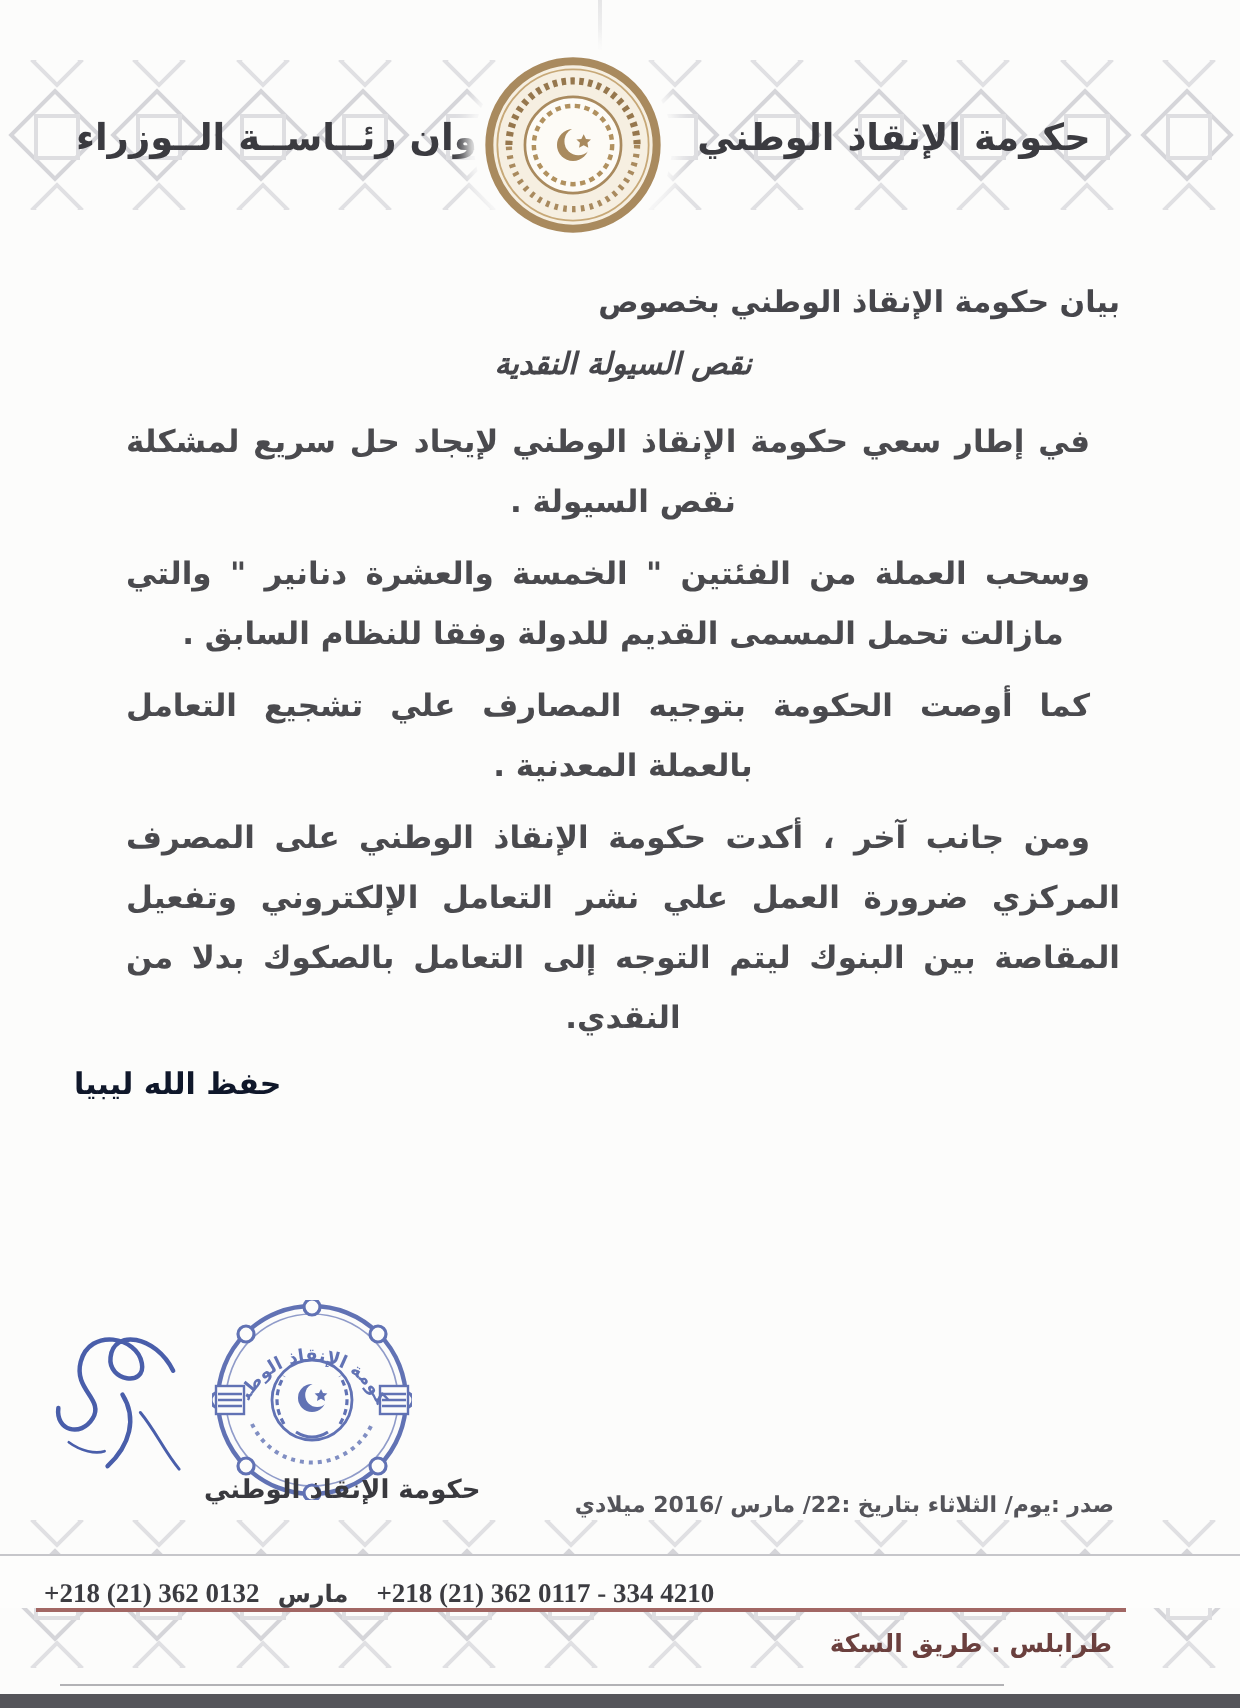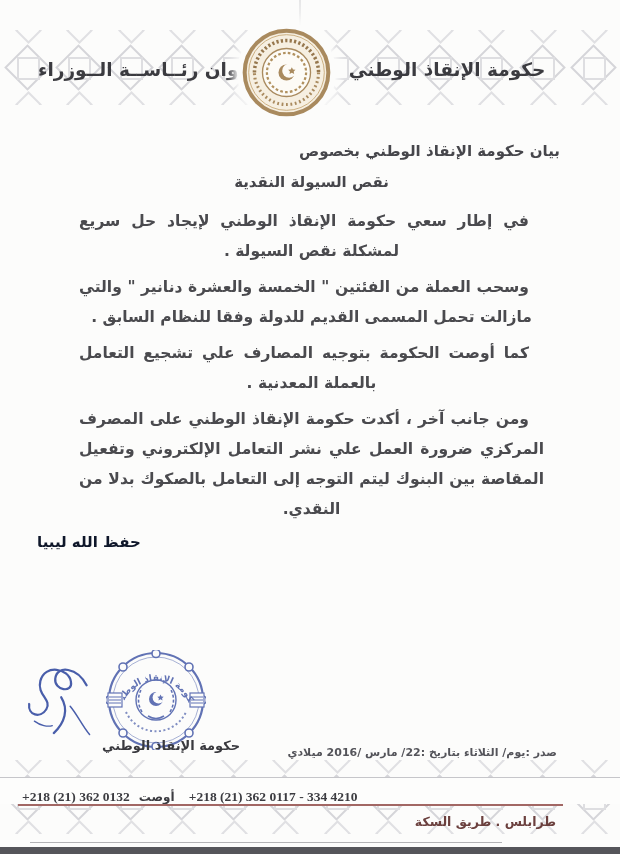--- a/index.html
+++ b/index.html
@@ -20,22 +20,22 @@
   
   .org-name{position:absolute;top:59px;width:200px;text-align:center;font-size:18.5px;font-weight:bold;color:#3b3b40;letter-spacing:0;white-space:nowrap;}
   .org-left{left:38px;}
   .org-right{left:347px;}
   .seal-disc{position:absolute;left:237px;top:23px;width:99px;height:99px;background:#fcfcfb;border-radius:50%;box-shadow:0 0 8px 4px #fcfcfb;}
   .seal-wrap{position:absolute;left:242px;top:28px;width:89px;height:89px;}
 
   
   .content{position:absolute;left:63px;top:140px;width:497px;direction:rtl;color:#4a4a4e;}
   .title-1{font-size:15px;font-weight:bold;margin:2px 0 0;color:#46464b;}
-  .title-2{font-size:15px;font-weight:bold;text-align:center;margin:13px 0 15px;color:#46464b;}
-  p.bodyp{font-size:15.5px;font-weight:700;line-height:30px;margin:0 16px 6px;text-align:justify;text-align-last:center;-moz-text-align-last:center;text-indent:15px;color:#4a4a4e;}
+  .title-2{font-size:15px;font-weight:bold;text-align:center;margin:13px 0 15px;color:#46464b;font-style:italic;}
+  p.bodyp{font-size:15.5px;font-weight:700;line-height:30px;margin:0 0 6px;text-align:justify;text-align-last:center;-moz-text-align-last:center;text-indent:15px;color:#4a4a4e;}
   .closing{font-size:15px;font-weight:bold;text-align:left;position:relative;left:-26px;margin-top:9px;color:#0f172a;}
 
   
   .sigblock{position:absolute;left:18px;top:648px;width:235px;height:130px;}
   .sig-svg{position:absolute;left:0px;top:14px;width:82px;height:84px;}
   .stamp-svg{position:absolute;left:88px;top:2px;width:100px;height:100px;opacity:.9;}
   .stamp-caption{position:absolute;left:84px;top:90px;width:120px;font-size:13px;font-weight:bold;color:#39393e;text-align:center;white-space:nowrap;}
 
   
   .dateline{position:absolute;right:63px;top:746px;direction:rtl;font-size:11px;font-weight:bold;color:#54545a;}
@@ -280,21 +280,21 @@
         <textPath href="#arcTop" startOffset="50%" text-anchor="middle">حكومة الإنقاذ الوطني</textPath>
       </text>
     </svg>
     <div class="stamp-caption">حكومة الإنقاذ الوطني</div>
   </div>
 
   <div class="dateline" dir="rtl">صدر :يوم/ الثلاثاء بتاريخ :22/ مارس /2016 ميلادي</div>
 
   <div class="footer-strip">
     <span class="num" dir="ltr">+218 (21) 362 0132</span>
-    <span class="faxlbl">أوصت</span>
+    <span class="faxlbl">مارس</span>
     <span class="num" dir="ltr">+218 (21) 362 0117 - 334 4210</span>
     <span class="addr">طرابلس . طريق السكة</span>
   </div>
   <div class="maroon-line"></div>
   <div class="scan-line"></div>
   <div class="scan-bar"></div>
 
 </div>
 
 </body></html>

